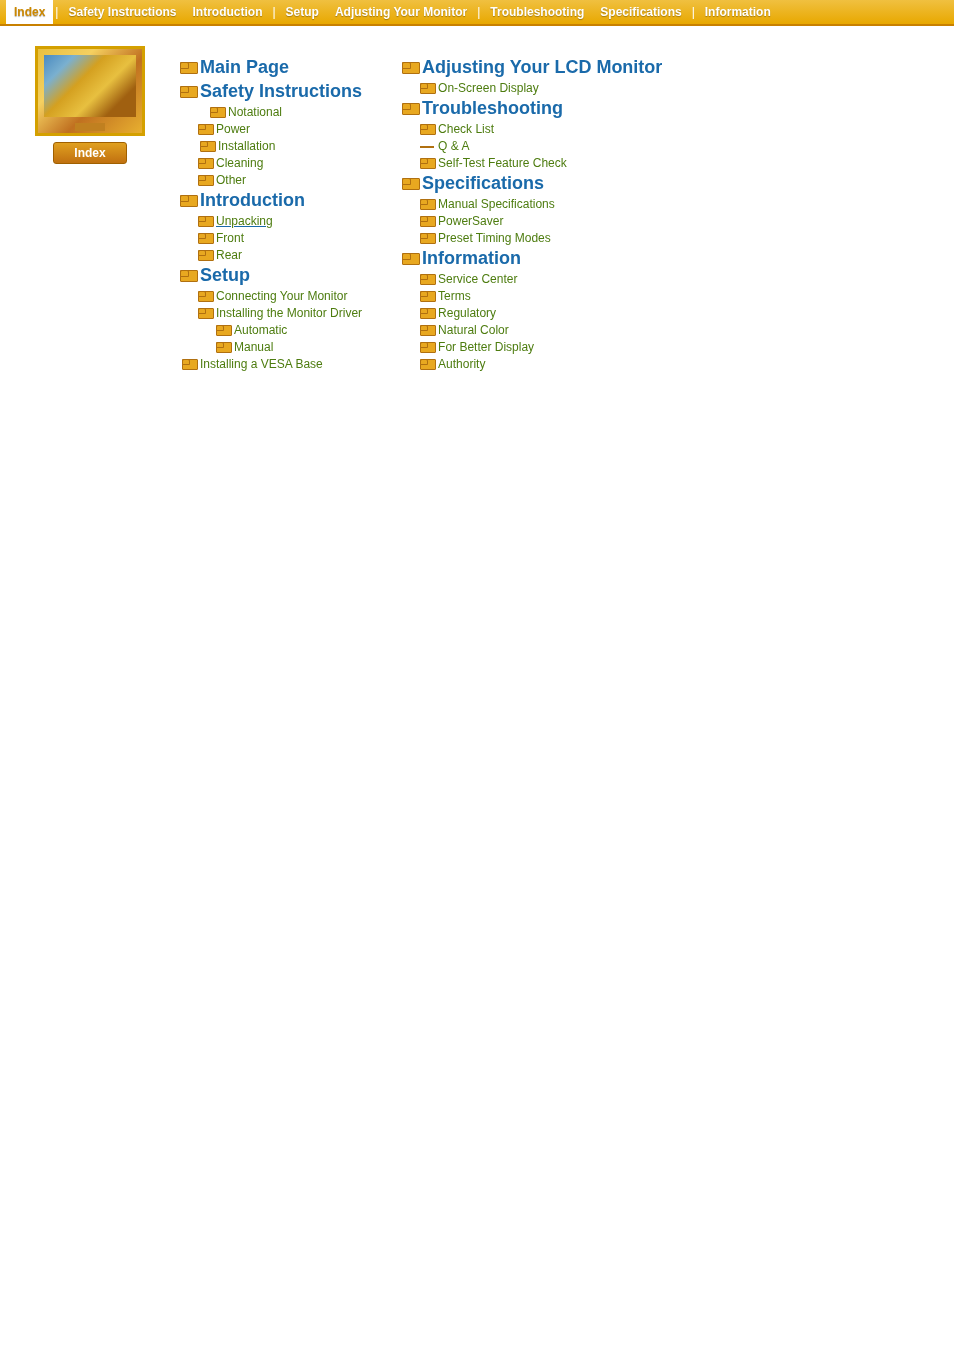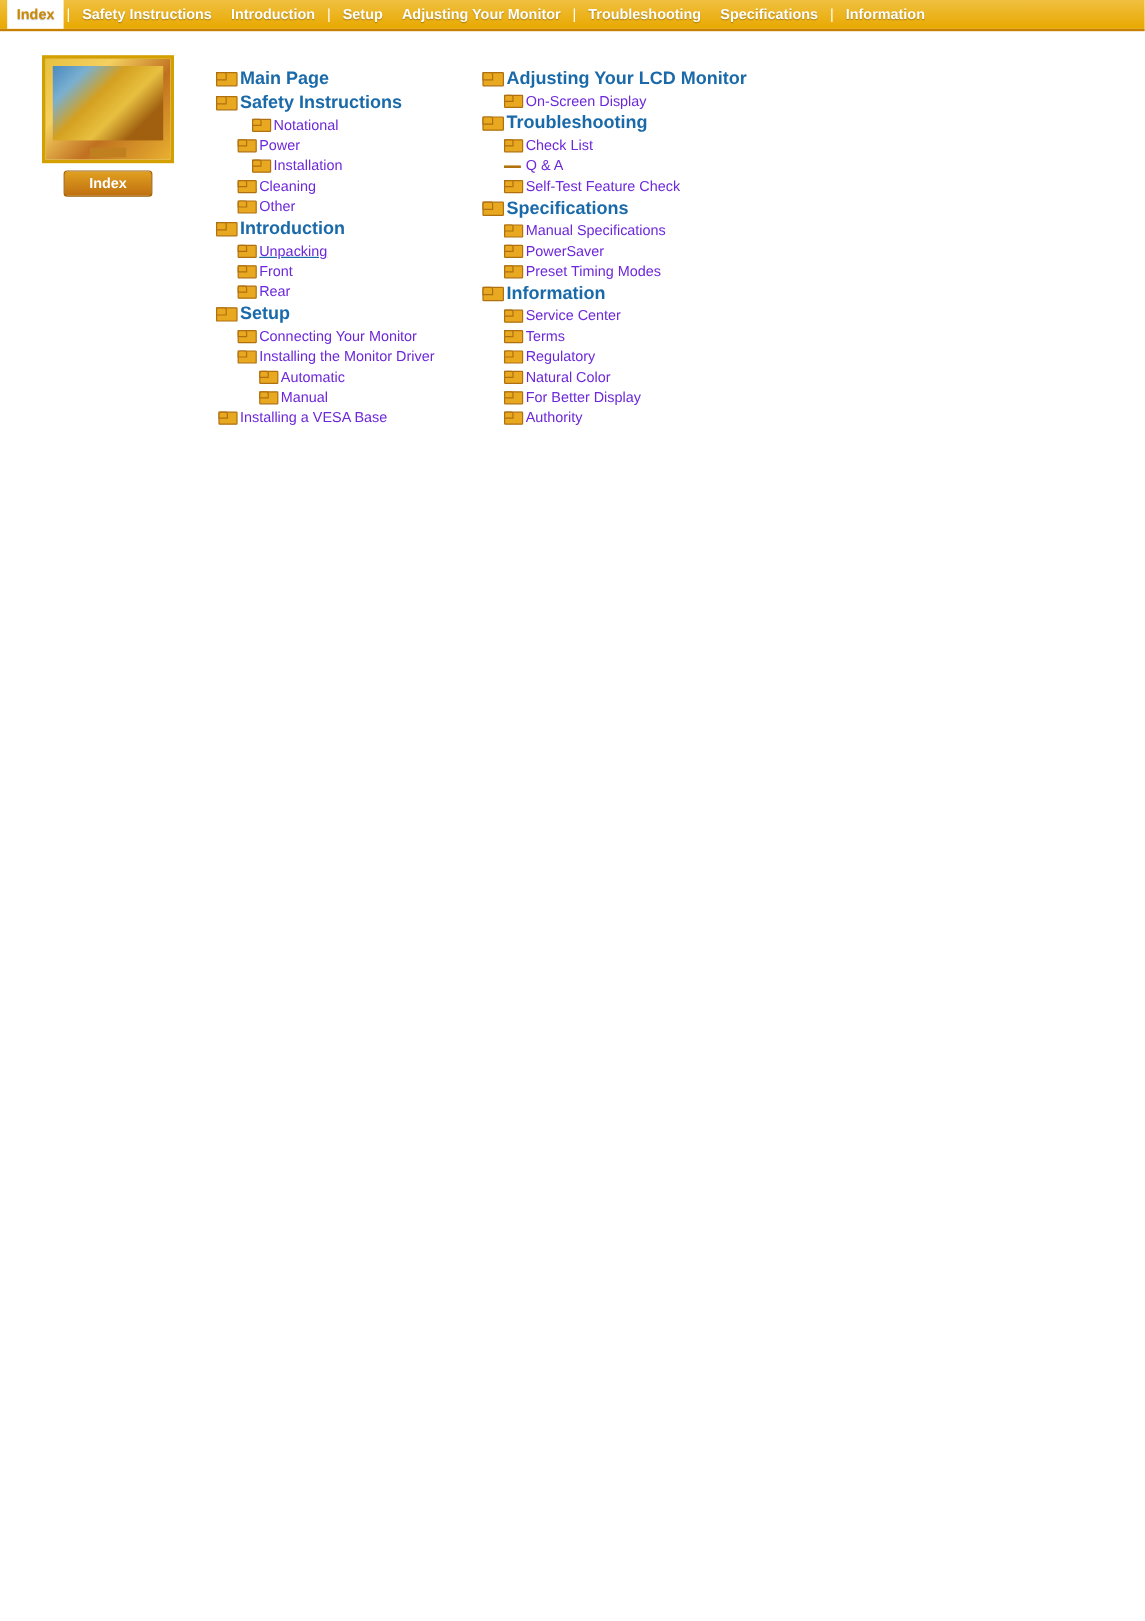--- a/index.html
+++ b/index.html
@@ -172,28 +172,28 @@
       top: 0;
       left: 0;
       width: 6px;
       height: 4px;
       background: #e8a820;
       border: 1px solid #b07010;
       border-radius: 2px 2px 0 0;
     }
 
     .tree-item-text {
-      color: #6d28d9;
+      color: #4d7c0f;
       font-size: 12px;
     }
 
     
     .tree-top {
       font-weight: bold;
-      font-size: 15px;
+      font-size: 18px;
       color: #1a6aaa;
     }
 
     
     .dash-icon {
       width: 14px;
       height: 2px;
       background: #e8a820;
       border: 1px solid #b07010;
       flex-shrink: 0;
@@ -240,21 +240,21 @@
           <span class="tree-item-text tree-top">Safety Instructions</span>
         </div>
         <div class="tree-item" style="margin-left: 30px;">
           <span class="folder-icon-sm"></span>
           <span class="tree-item-text">Notational</span>
         </div>
         <div class="tree-item" style="margin-left: 18px;">
           <span class="folder-icon-sm"></span>
           <span class="tree-item-text">Power</span>
         </div>
-        <div class="tree-item" style="margin-left: 30px;">
+        <div class="tree-item" style="margin-left: 20px;">
           <span class="folder-icon-sm"></span>
           <span class="tree-item-text">Installation</span>
         </div>
         <div class="tree-item" style="margin-left: 18px;">
           <span class="folder-icon-sm"></span>
           <span class="tree-item-text">Cleaning</span>
         </div>
         <div class="tree-item" style="margin-left: 18px;">
           <span class="folder-icon-sm"></span>
           <span class="tree-item-text">Other</span>

